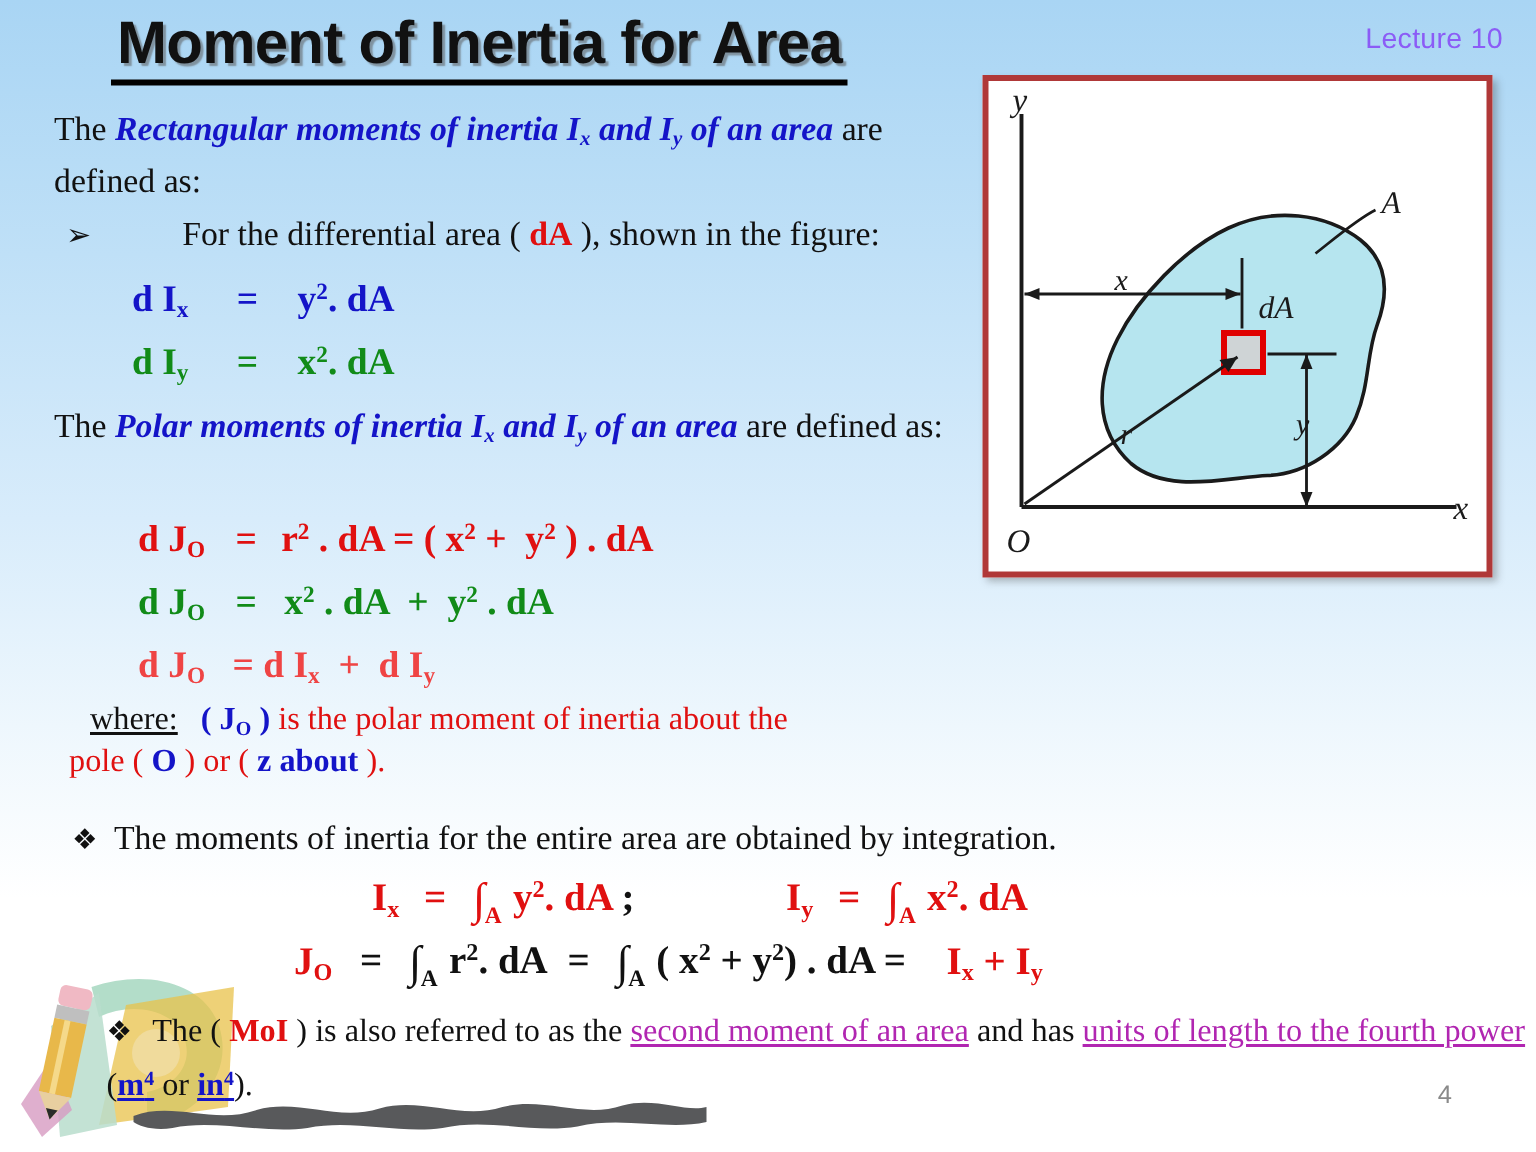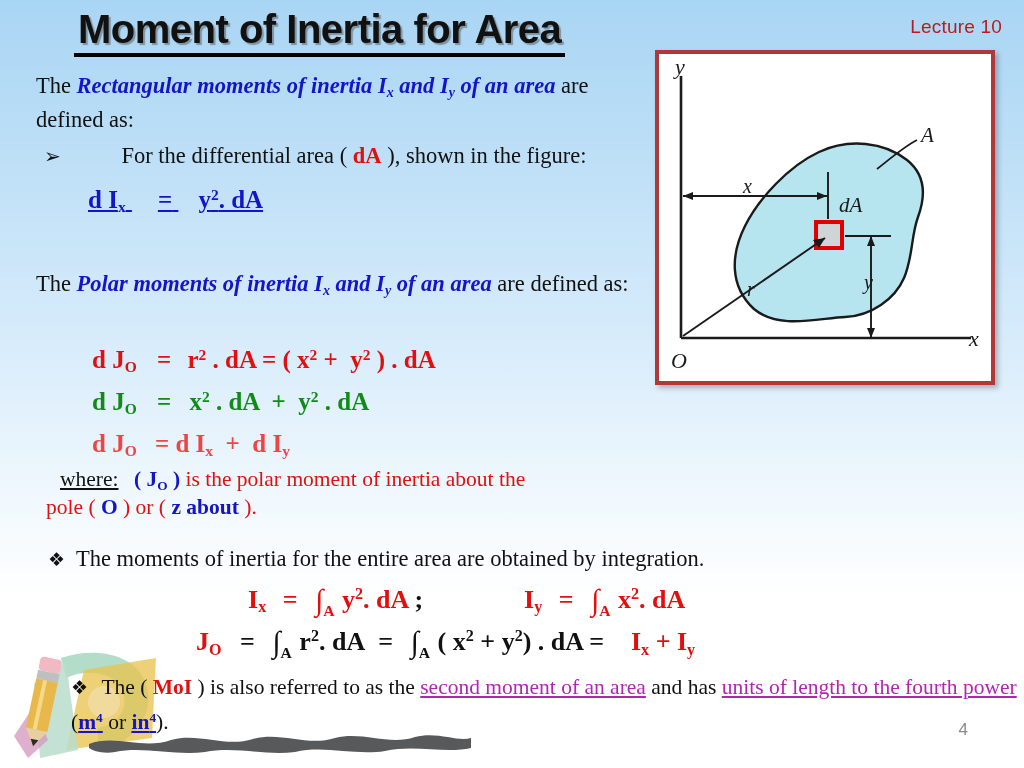--- a/index.html
+++ b/index.html
@@ -12,21 +12,21 @@
     font-family: "Liberation Serif", serif;
     background: linear-gradient(to bottom, #a9d5f4 0%, #bfe0f7 22%, #d8ecfb 45%, #eef7fd 63%, #ffffff 78%, #ffffff 100%);
     position: relative;
   }
   .slide { position: relative; width: 1024px; height: 768px; }
 
   
   .lecture-label {
     position: absolute; top: 16px; right: 22px;
     font-family: "Liberation Sans", sans-serif;
-    font-size: 19px; color: #b91c1c; letter-spacing: 0.2px;
+    font-size: 19px; color: #8b5cf6; letter-spacing: 0.2px;
   }
   .slide-title {
     position: absolute; left: 74px; top: 6px;
     font-family: "Liberation Sans", sans-serif;
     font-weight: bold; font-size: 40px; line-height: 46px;
     color: #111; letter-spacing: -0.5px;
     text-shadow: 2px 2px 1px rgba(90,90,90,0.55);
     border-bottom: 4px solid #000000;
     padding: 0 4px 1px 4px;
   }
@@ -109,26 +109,31 @@
 
   <div class="para" style="left:36px; top:72px; width:600px;">
     <span>The </span><span class="hi-blue-it"><span>Rectangular moments of inertia I</span><sub>x</sub><span> and I</span><sub>y</sub><span> of an area</span></span><span> are defined as:</span>
   </div>
 
   <div class="bullet-arrow" style="left:44px; top:144px;">➢</div>
   <div class="para" style="left:74px; top:142px; width:560px;text-align:center;">
     <span>For the differential area ( </span><span class="red">dA</span><span> ), shown in the figure:</span>
   </div>
 
-  <div class="eq" style="left:88px; top:186px; color:#1414c8;text-decoration:underline;">
+  <div class="eq" style="left:88px; top:186px; color:#1414c8;">
     <span>d I</span><sub>x</sub>
     <span style="display:inline-block;width:26px"></span><span>=</span>
     <span style="display:inline-block;width:20px"></span><span>y</span><sup>2</sup><span>. dA</span>
   </div>
 
+  <div class="eq" style="left:88px; top:228px; color:#118b18;">
+    <span>d I</span><sub>y</sub>
+    <span style="display:inline-block;width:26px"></span><span>=</span>
+    <span style="display:inline-block;width:20px"></span><span>x</span><sup>2</sup><span>. dA</span>
+  </div>
 
   <div class="para" style="left:36px; top:270px; width:600px;">
     <span>The </span><span class="hi-blue-it"><span>Polar moments of inertia I</span><sub>x</sub><span> and I</span><sub>y</sub><span> of an area</span></span><span> are defined as:</span>
   </div>
 
   <div class="eq" style="left:92px; top:346px; color:#e01010;">
     d J<sub>O</sub> <span style="display:inline-block;width:14px"></span>= <span style="display:inline-block;width:10px"></span>r<sup>2</sup> . dA <span style="color:#e01010">=</span> ( x<sup>2</sup> + &nbsp;y<sup>2</sup> ) . dA
   </div>
   <div class="eq" style="left:92px; top:388px; color:#118b18;">
     d J<sub>O</sub> <span style="display:inline-block;width:14px"></span>= <span style="display:inline-block;width:12px"></span>x<sup>2</sup> . dA &nbsp;+ &nbsp;y<sup>2</sup> . dA

